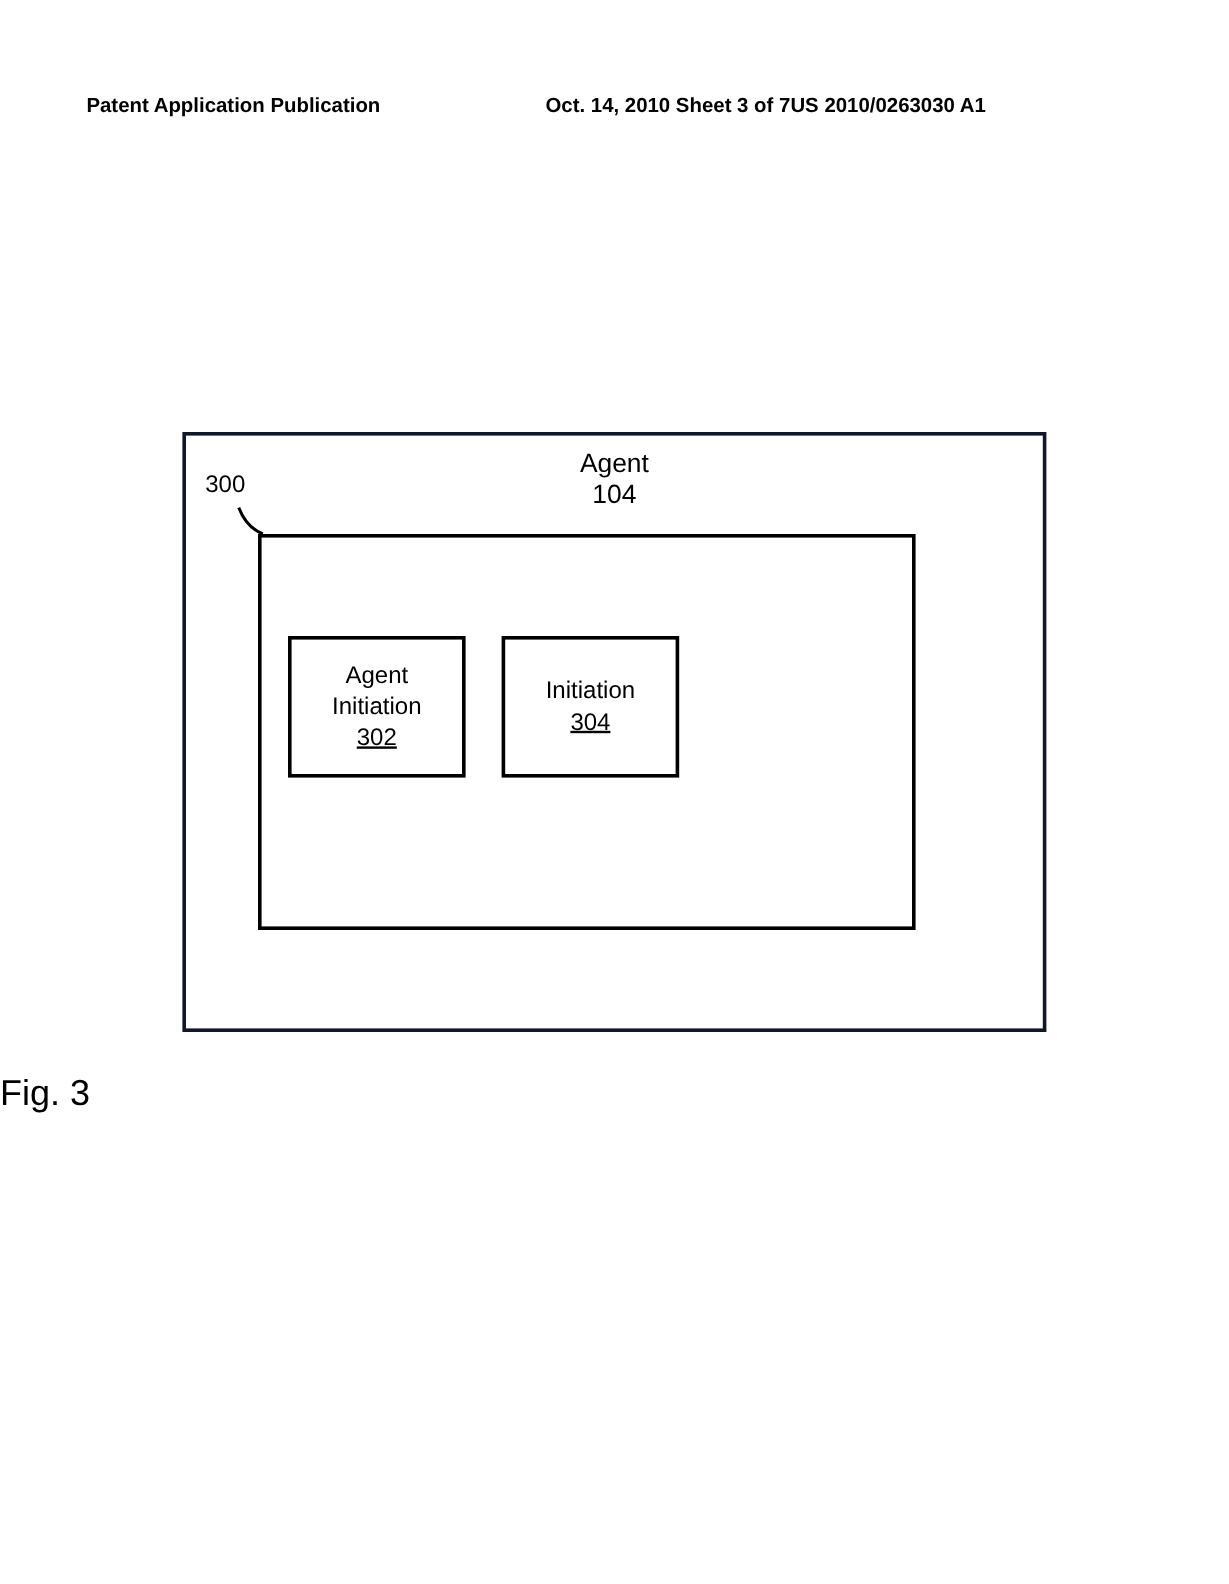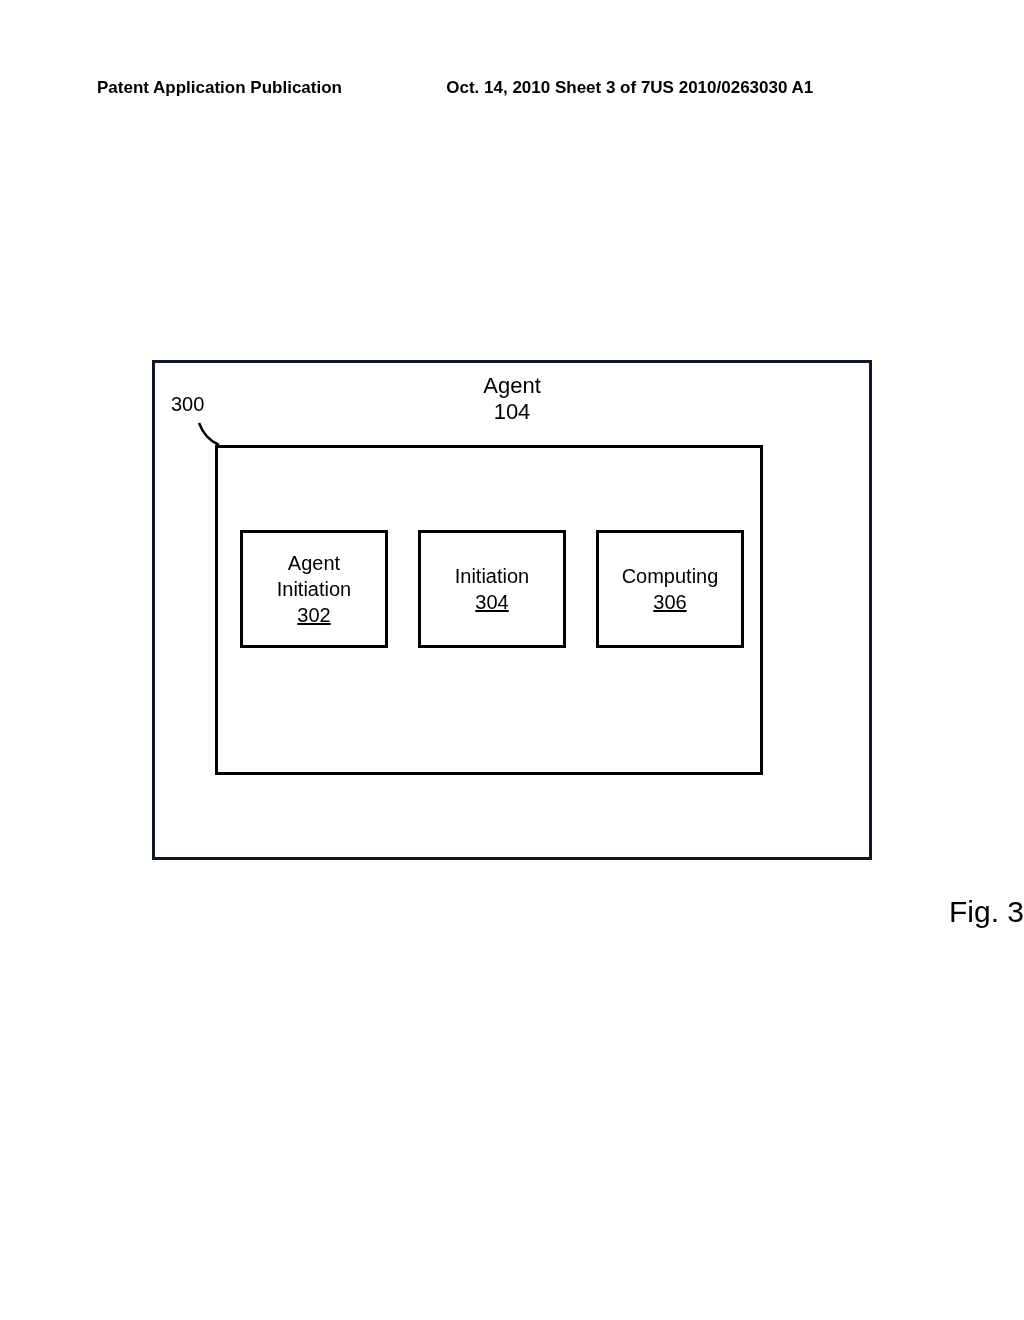--- a/index.html
+++ b/index.html
@@ -14,21 +14,21 @@
       font-family: Arial, Helvetica, sans-serif;
       position: relative;
     }
     .header {
       position: absolute;
       top: 78px;
       left: 0;
       right: 0;
       display: flex;
       justify-content: space-between;
-      padding: 0 97px;
+      padding: 0 72px;
       font-size: 17px;
       font-weight: bold;
     }
     .header-left {
       flex: 1;
       text-align: left;
     }
     .header-center {
       flex: 1;
       text-align: right;
@@ -106,21 +106,21 @@
       line-height: 1.3;
     }
     .sub-box-ref {
       text-decoration: underline;
     }
     .figure-caption {
       position: absolute;
       top: 895px;
       left: 0;
       width: 100%;
-      text-align: right;
+      text-align: left;
       font-size: 30px;
     }
   </style>
 </head>
 <body>
 
 <div class="header">
   <div class="header-left">Patent Application Publication</div>
   <div class="header-center">Oct. 14, 2010  Sheet 3 of 7</div>
   <div class="header-right">US 2010/0263030 A1</div>
@@ -140,22 +140,18 @@
       <div class="sub-boxes">
         <div class="sub-box">
           <span>Agent</span>
           <span>Initiation</span>
           <span class="sub-box-ref">302</span>
         </div>
         <div class="sub-box">
           <span>Initiation</span>
           <span class="sub-box-ref">304</span>
         </div>
-        <div class="sub-box">
-          <span>Computing</span>
-          <span class="sub-box-ref">306</span>
-        </div>
       </div>
     </div>
   </div>
 </div>
 
 <div class="figure-caption">Fig. 3</div>
 
 </body></html>

